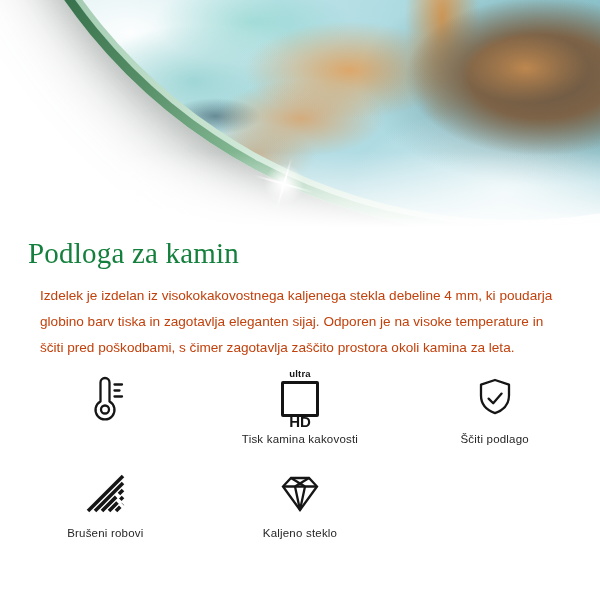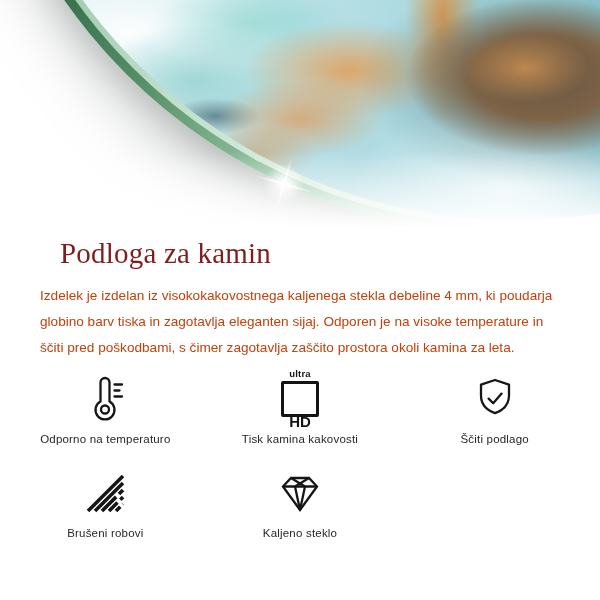--- a/index.html
+++ b/index.html
@@ -77,26 +77,26 @@
     left: 0; right: 0; top: 50%; height: 2px; margin-top: -1px;
     background: linear-gradient(90deg, rgba(255,255,255,0), #ffffff 42%, #ffffff 58%, rgba(255,255,255,0));
   }
   .sparkle::after {
     top: 4px; bottom: 4px; left: 50%; width: 2px; margin-left: -1px;
     background: linear-gradient(180deg, rgba(255,255,255,0), #ffffff 42%, #ffffff 58%, rgba(255,255,255,0));
   }
 
   
   .title {
-    padding: 0 60px;
+    padding: 0 28px;
     font-family: "Liberation Serif", "DejaVu Serif", serif;
     font-weight: 400;
     font-size: 29px;
     line-height: 34px;
-    color: #7f1d1d;
+    color: #15803d;
     letter-spacing: 0.2px;
   }
   .title span { display: block; }
   .desc {
     margin: 13px 46px 0 40px;
     font-size: 13.6px;
     line-height: 26px;
     color: #c2410c;
   }
 
@@ -148,21 +148,20 @@
 <div class="features">
 
   <div class="feature">
     <div class="icon-box">
       <svg class="icon-svg" width="48" height="48" viewBox="0 0 48 48" stroke-linecap="round" stroke-linejoin="round">
         <path d="M19.5 7.5a4.5 4.5 0 0 1 9 0v19a9.5 9.5 0 1 1-9 0Z"></path>
         <circle cx="24" cy="34.5" r="4"></circle>
         <path d="M33.5 9.5h7.5M33.5 15.5h5M33.5 21.5h7.5"></path>
       </svg>
     </div>
-    <span class="label">Odporno na temperaturo</span>
   </div>
 
   <div class="feature">
     <div class="icon-box">
       <div class="uhd-box">
         <span class="uhd-top">ultra</span>
         <span class="uhd-bottom">HD</span>
       </div>
     </div>
     <span class="label">Tisk kamina kakovosti</span>

